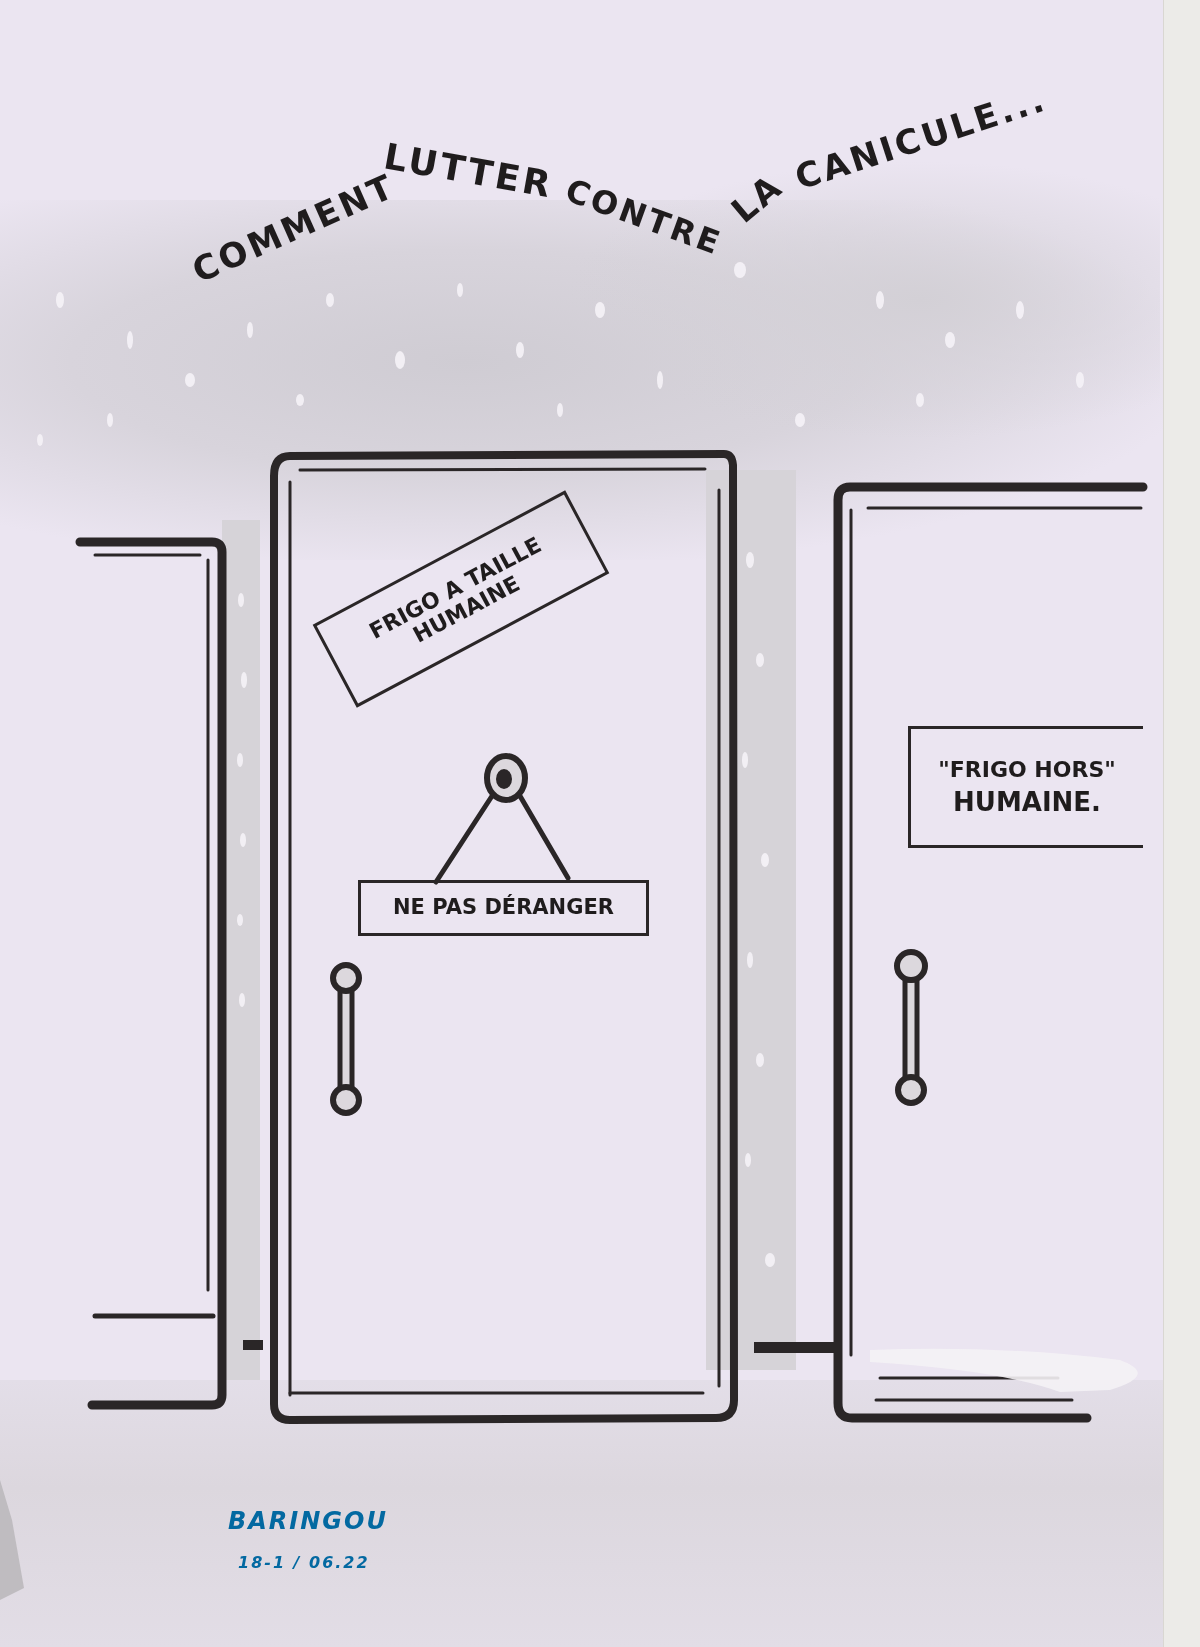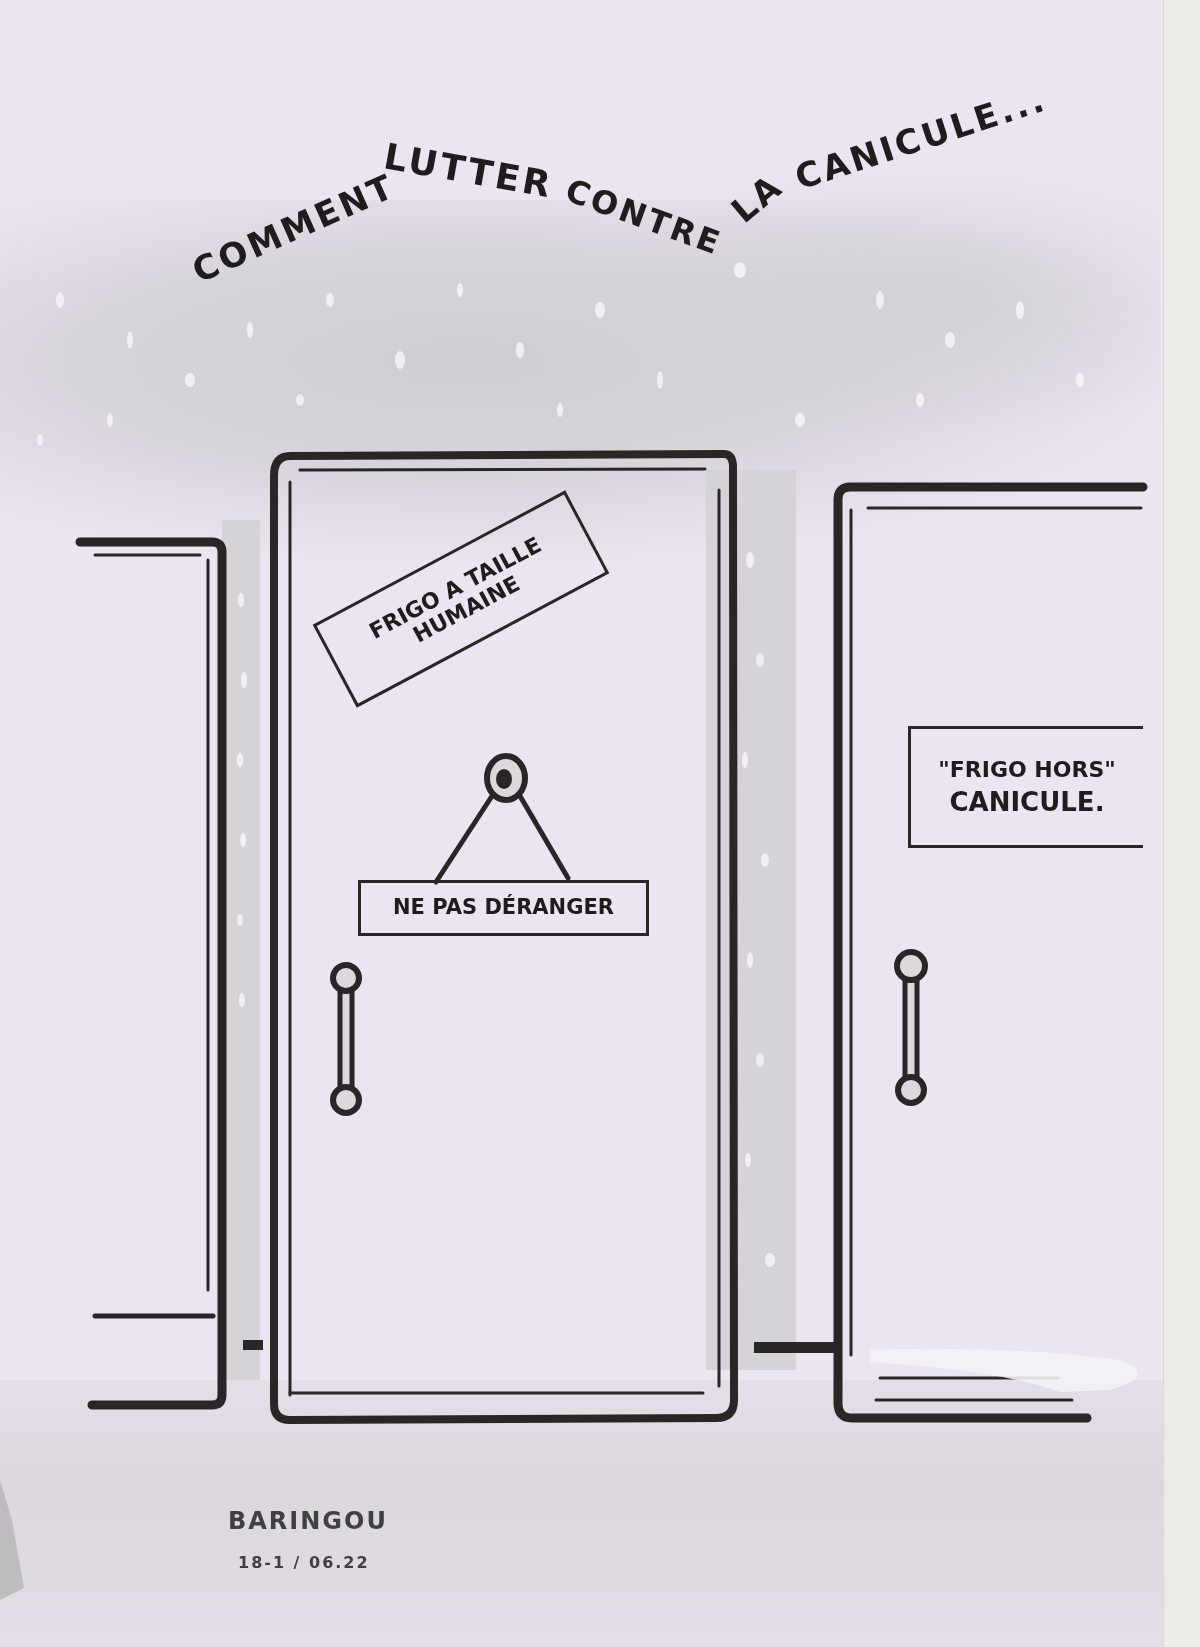--- a/index.html
+++ b/index.html
@@ -10,21 +10,21 @@
     background: radial-gradient(ellipse at 40% 45%, #cfccd3 0%, #d8d4dc 40%, rgba(235,229,241,0) 75%); }
   .wall2 { position: absolute; left: 560px; top: 160px; width: 600px; height: 280px;
     background: radial-gradient(ellipse at 60% 50%, #d3d0d6 0%, rgba(235,229,241,0) 70%); }
   .floor { position: absolute; left: 0; top: 1380px; width: 1163px; height: 267px;
     background: linear-gradient(#e3dee8, #dcd7de 40%, #e2dde6); }
   .gap-strip { position: absolute; background: #d6d3d8; }
   svg.drawing { position: absolute; left: 0; top: 0; }
   .title-word { position: absolute; font-family: "DejaVu Sans", sans-serif; font-weight: bold; color: #1f1c1d; letter-spacing: 3px; white-space: nowrap; }
   .sign { position: absolute; border: 3px solid #2a2627; display: flex; flex-direction: column; align-items: center; justify-content: center; font-weight: bold; color: #1f1c1d; background: transparent; }
   .sign span { display: block; line-height: 1.1; }
-  .signature { position: absolute; font-weight: bold; color: #404040; font-family: "DejaVu Sans", sans-serif; letter-spacing: 2px; }
+  .signature { position: absolute; font-weight: bold; color: #0369a1; font-family: "DejaVu Sans", sans-serif; letter-spacing: 2px; font-style: italic; }
 </style>
 </head>
 <body>
 
 <div class="paper">
   <div class="wall"></div>
   <div class="wall2"></div>
   <div class="floor"></div>
   <div class="gap-strip" style="left:222px;top:520px;width:38px;height:860px;"></div>
   <div class="gap-strip" style="left:706px;top:470px;width:90px;height:900px;"></div>
@@ -127,19 +127,19 @@
     <span>FRIGO A TAILLE</span>
     <span>HUMAINE</span>
   </div>
 
   <div class="sign" style="left:358px;top:880px;width:285px;height:50px;font-size:21px;justify-content:center;">
     <span>NE PAS DÉRANGER</span>
   </div>
 
   <div class="sign" style="left:908px;top:726px;width:232px;height:116px;font-size:22px;border-right:none;">
     <span>"FRIGO HORS"</span>
-    <span style="font-size:26px;margin-top:6px;">CANICULE.</span>
+    <span style="font-size:26px;margin-top:6px;">HUMAINE.</span>
   </div>
 
   <div class="signature" style="left:228px;top:1507px;font-size:24px;">BARINGOU</div>
   <div class="signature" style="left:238px;top:1553px;font-size:16px;">18-1 / 06.22</div>
 </div>
 <div class="paper-edge"></div>
 
 </body></html>

